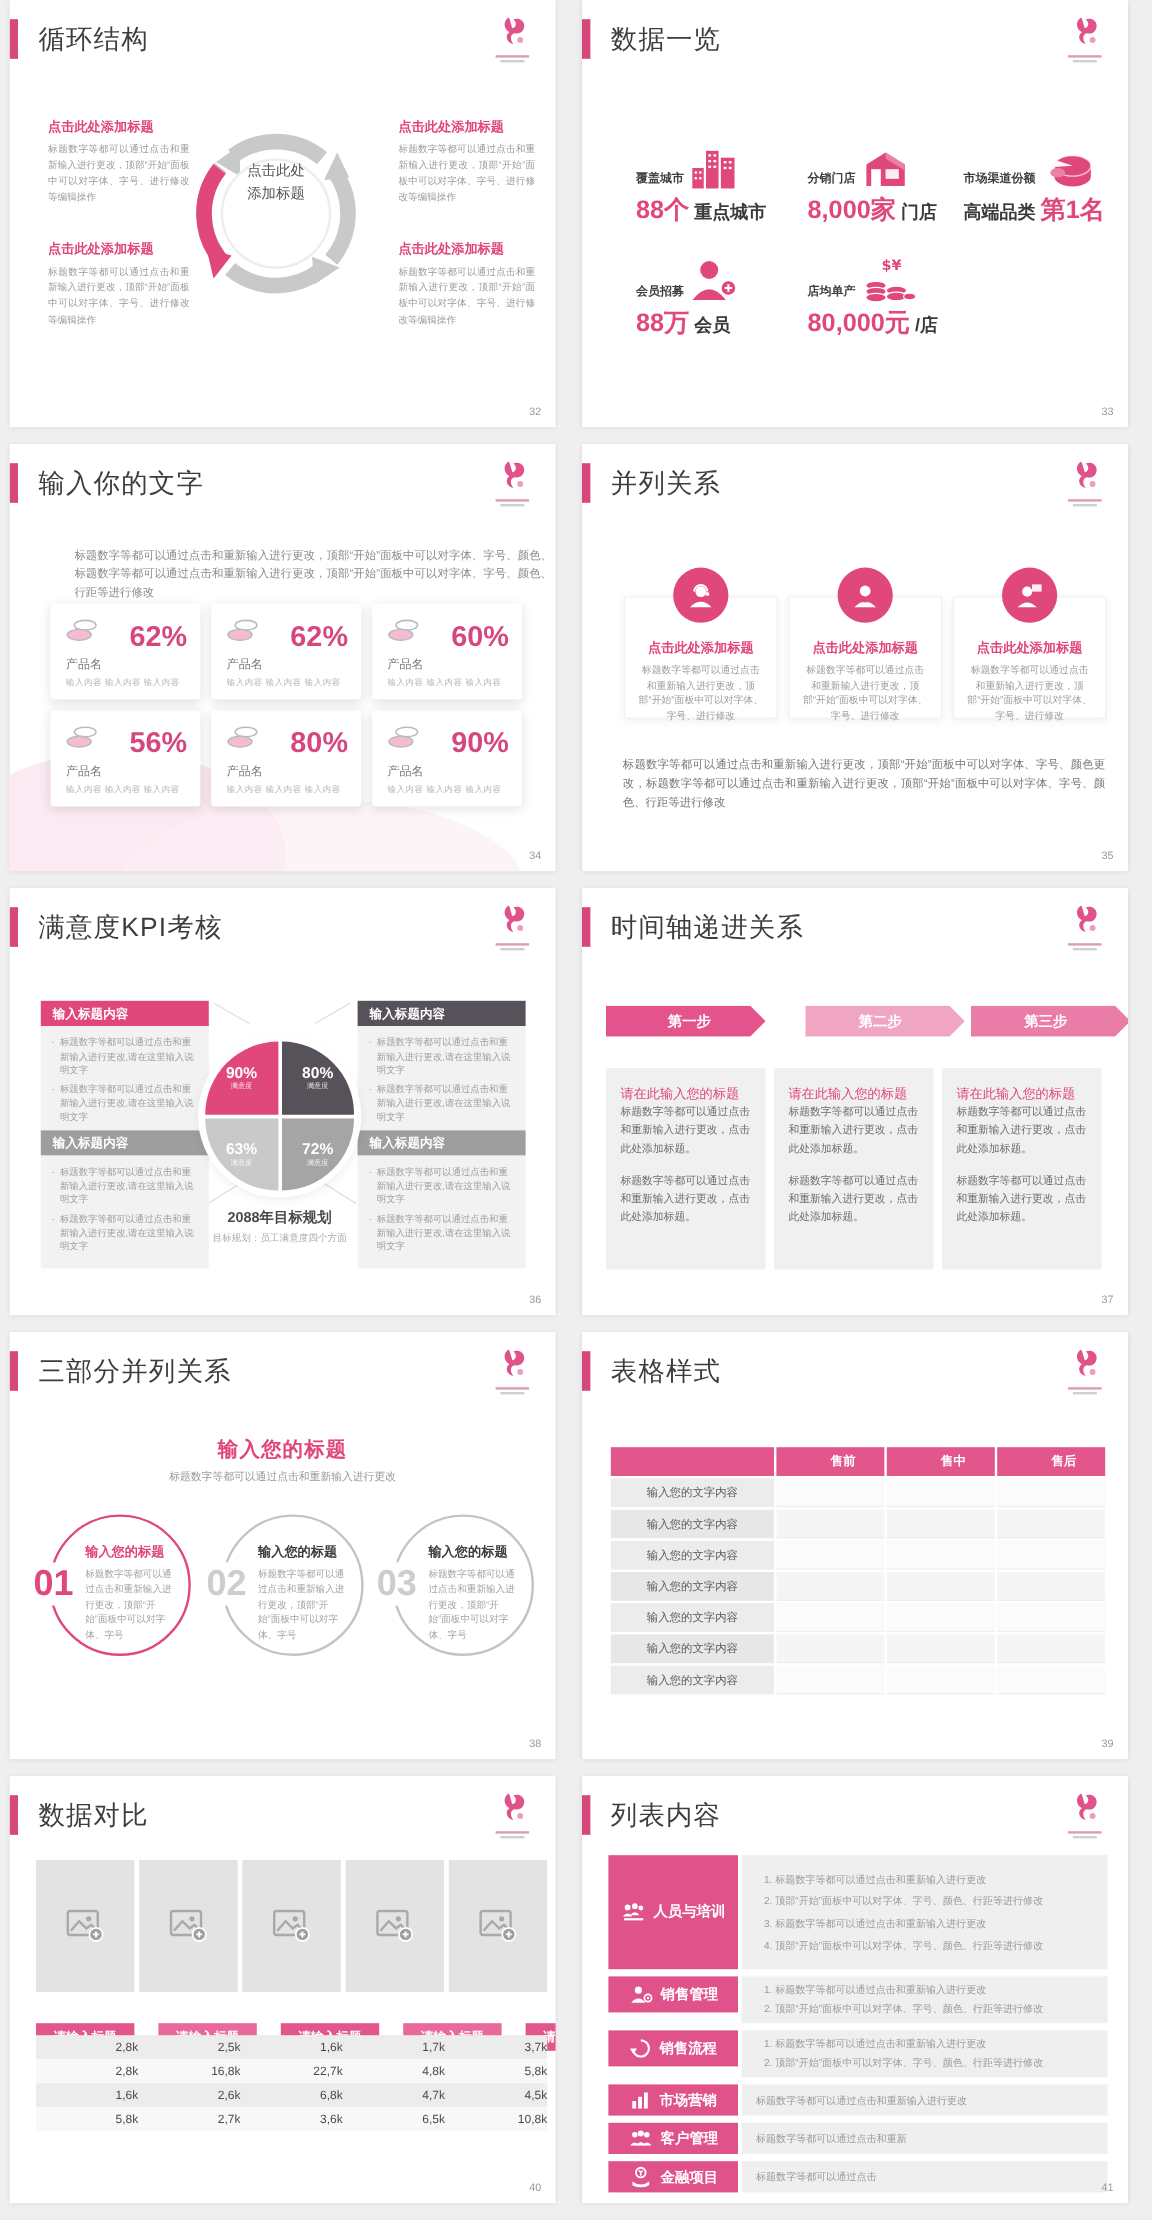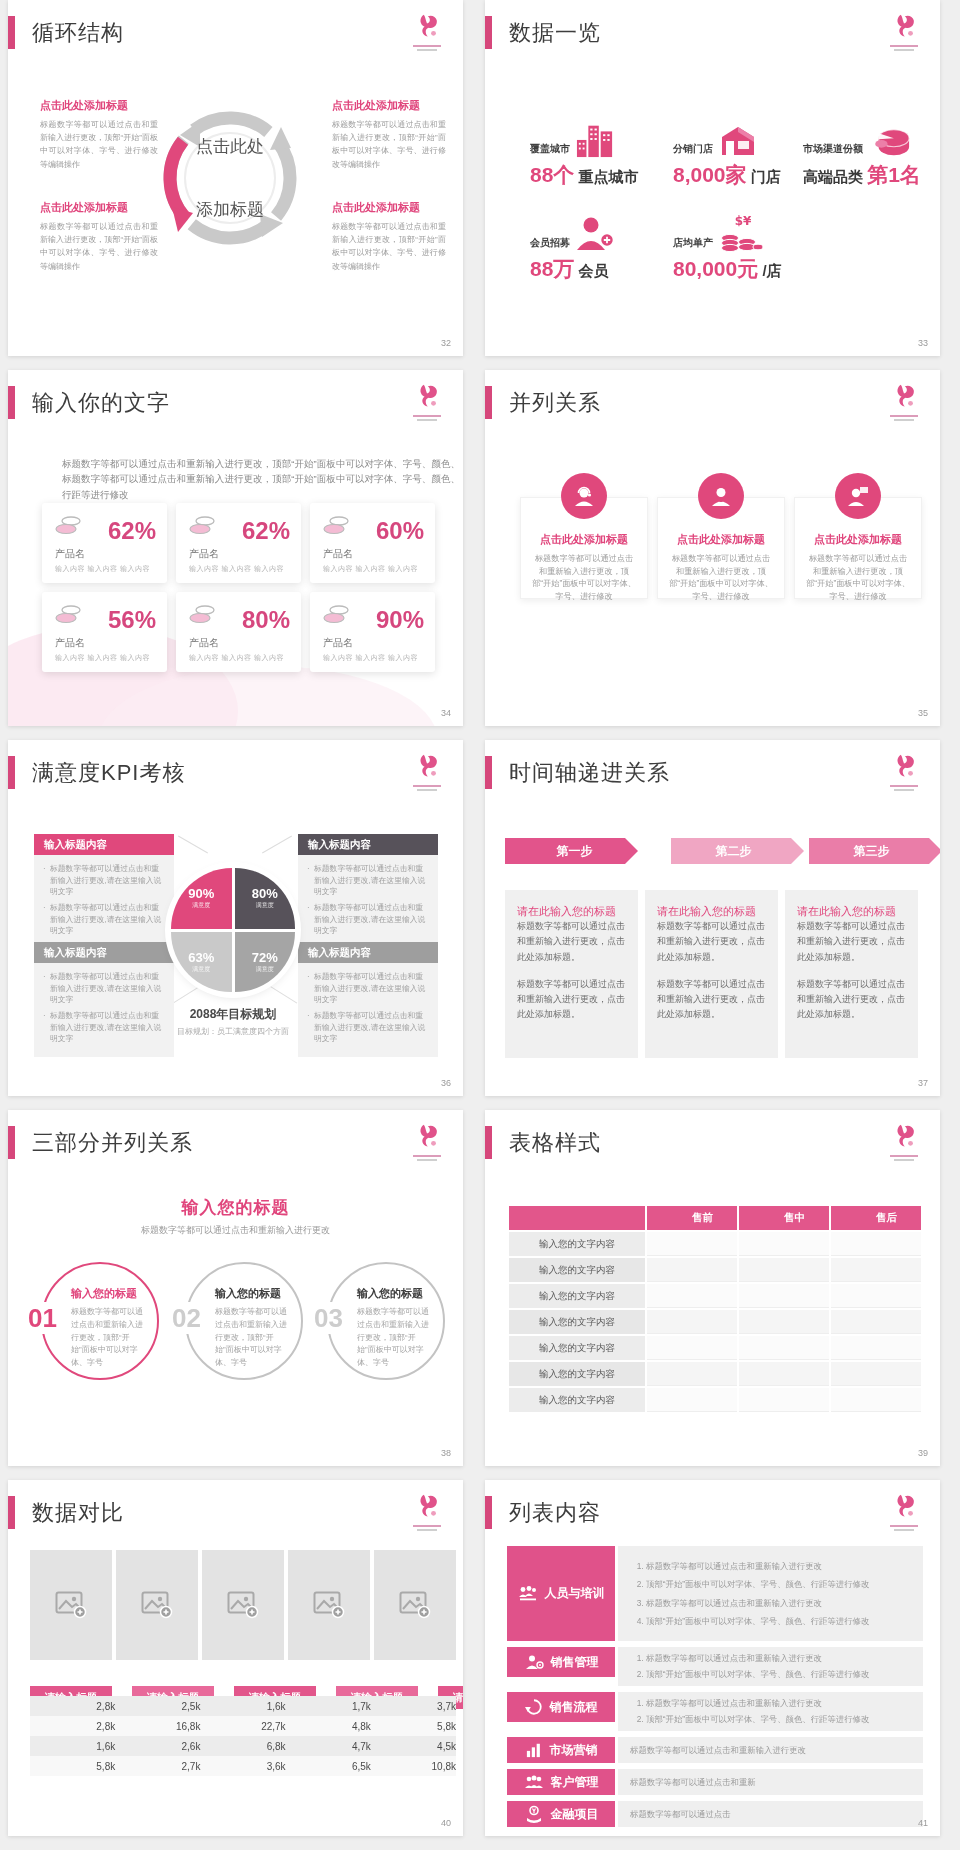--- a/index.html
+++ b/index.html
@@ -11,21 +11,21 @@
   .logo{position:absolute;right:14px;top:13px;width:44px;text-align:center;}
   .logocap{height:2px;background:#dc9cba;margin:2px 8px 0;}
   .logocap2{height:1.5px;background:#cfcfcf;margin:2px 12px 0;}
   .pagenum{position:absolute;right:12px;bottom:8px;font-size:9px;color:#9a9a9a;}
 
   
   .s32-block{position:absolute;width:118px;}
   .s32-block h4{margin:0 0 5px;font-size:11px;color:#e0457c;font-weight:bold;}
   .s32-block p{margin:0;font-size:8px;color:#9b9b9b;line-height:1.65;text-align:justify;}
   .cycle{position:absolute;left:140px;top:93px;width:164px;height:170px;}
-  .cycle-center{position:absolute;left:37px;top:40px;width:90px;height:90px;border-radius:50%;display:flex;flex-direction:column;align-items:center;justify-content:space-between;font-size:17px;color:#555;line-height:1.6;}
+  .cycle-center{position:absolute;left:37px;top:40px;width:90px;height:90px;border-radius:50%;display:flex;flex-direction:column;align-items:center;justify-content:flex-start;font-size:12px;color:#555;line-height:1.6;}
 
   
   .stat{position:absolute;width:140px;}
   .stat-head{display:flex;align-items:flex-end;gap:6px;height:40px;}
   .stat-label{font-size:10px;font-weight:bold;color:#3f3f3f;padding-bottom:2px;white-space:nowrap;}
   .stat-line{margin-top:3px;font-size:15px;font-weight:bold;color:#3a3a3a;white-space:nowrap;}
   .stat-line .v{color:#e0487c;font-size:21px;}
   .s33-1{left:45px;top:118px;} .s33-2{left:188px;top:118px;} .s33-3{left:318px;top:118px;width:132px;}
   .s33-4{left:45px;top:212px;} .s33-5{left:188px;top:212px;}
 
@@ -76,21 +76,21 @@
   .card37{width:133px;height:168px;background:#f0f0f0;padding:14px 12px;box-sizing:border-box;}
   .card37 h4{margin:0 0 0;font-size:11px;font-weight:normal;color:#e0457c;}
   .card37 p{margin:0 0 12px;font-size:9px;color:#6d6d6d;line-height:1.7;}
 
   
   .hd38{position:absolute;left:0;top:86px;width:100%;text-align:center;}
   .hd38 h3{margin:0;font-size:17px;font-weight:bold;color:#e0457c;letter-spacing:1px;}
   .hd38 .sub{font-size:9px;color:#999;margin-top:5px;}
   .circ{position:absolute;top:152px;width:118px;height:118px;border-radius:50%;background:#fff;box-sizing:border-box;padding:22px 12px 0 28px;}
   .c1{left:33px;border:2.5px solid #e0487c;} .c2{left:177px;border:2px solid #c3c3c3;} .c3{left:319px;border:2px solid #c3c3c3;}
-  .cnum{position:absolute;left:-16px;top:38px;font-size:26px;font-weight:bold;line-height:1;background:#fff;padding:3px 1px;}
+  .cnum{position:absolute;left:-16px;top:38px;font-size:30px;font-weight:bold;line-height:1;background:#fff;padding:3px 1px;}
   .c1 .cnum{color:#e0487c;} .c2 .cnum,.c3 .cnum{color:#cdcdcd;}
   .circ h5{margin:0 0 5px;font-size:11px;font-weight:bold;color:#3d3d3d;}
   .c1 h5{color:#e0457c;}
   .circ p{margin:0;font-size:8px;color:#a3a3a3;line-height:1.6;}
 
   
   .tbl{position:absolute;left:24px;top:96px;width:412px;}
   .trow,.thead{display:grid;grid-template-columns:136px 1fr 1fr 1fr;gap:2px;margin-bottom:2px;}
   .th{height:24px;background:#e2568b;color:#fff;font-weight:bold;font-size:10.5px;display:flex;align-items:center;justify-content:center;padding-left:21px;}
   .td0{height:24px;background:#ececec;color:#5a5a5a;font-size:9.5px;display:flex;align-items:center;justify-content:center;}
@@ -384,20 +384,21 @@
           <svg width="24" height="22" viewBox="0 0 24 22">
               <rect x="14" y="2" width="8" height="6" fill="#fff" opacity=".9"></rect>
               <circle cx="10" cy="8" r="4.2" fill="#fff"></circle>
               <path d="M2 21 Q10 13 18 21 Z" fill="#fff"></path>
             </svg>
         </div>
         <h4>点击此处添加标题</h4>
         <p>标题数字等都可以通过点击和重新输入进行更改，顶部“开始”面板中可以对字体、字号、进行修改</p>
       </div>
     </div>
+    <p class="para35">标题数字等都可以通过点击和重新输入进行更改，顶部“开始”面板中可以对字体、字号、颜色更改，标题数字等都可以通过点击和重新输入进行更改，顶部“开始”面板中可以对字体、字号、颜色、行距等进行修改</p>
     <div class="pagenum">35</div>
   </section>
 
   <section class="slide">
     <div class="tbar"></div>
     <h2 class="stitle">满意度KPI考核</h2>
     <div class="logo">
       <svg width="26" height="26" viewBox="0 0 32 32">
           <path d="M12 2 C6 6 7 14 13 17 C8 20 10 28 17 29 C13 24 14 19 18 18 C24 20 29 15 28 9 C27 4 21 2 17 4 C21 7 20 12 16 13 C14 8 14 4 12 2 Z" fill="#e0528a"></path>
           <circle cx="24" cy="25" r="3" fill="#ef9dbd"></circle>

